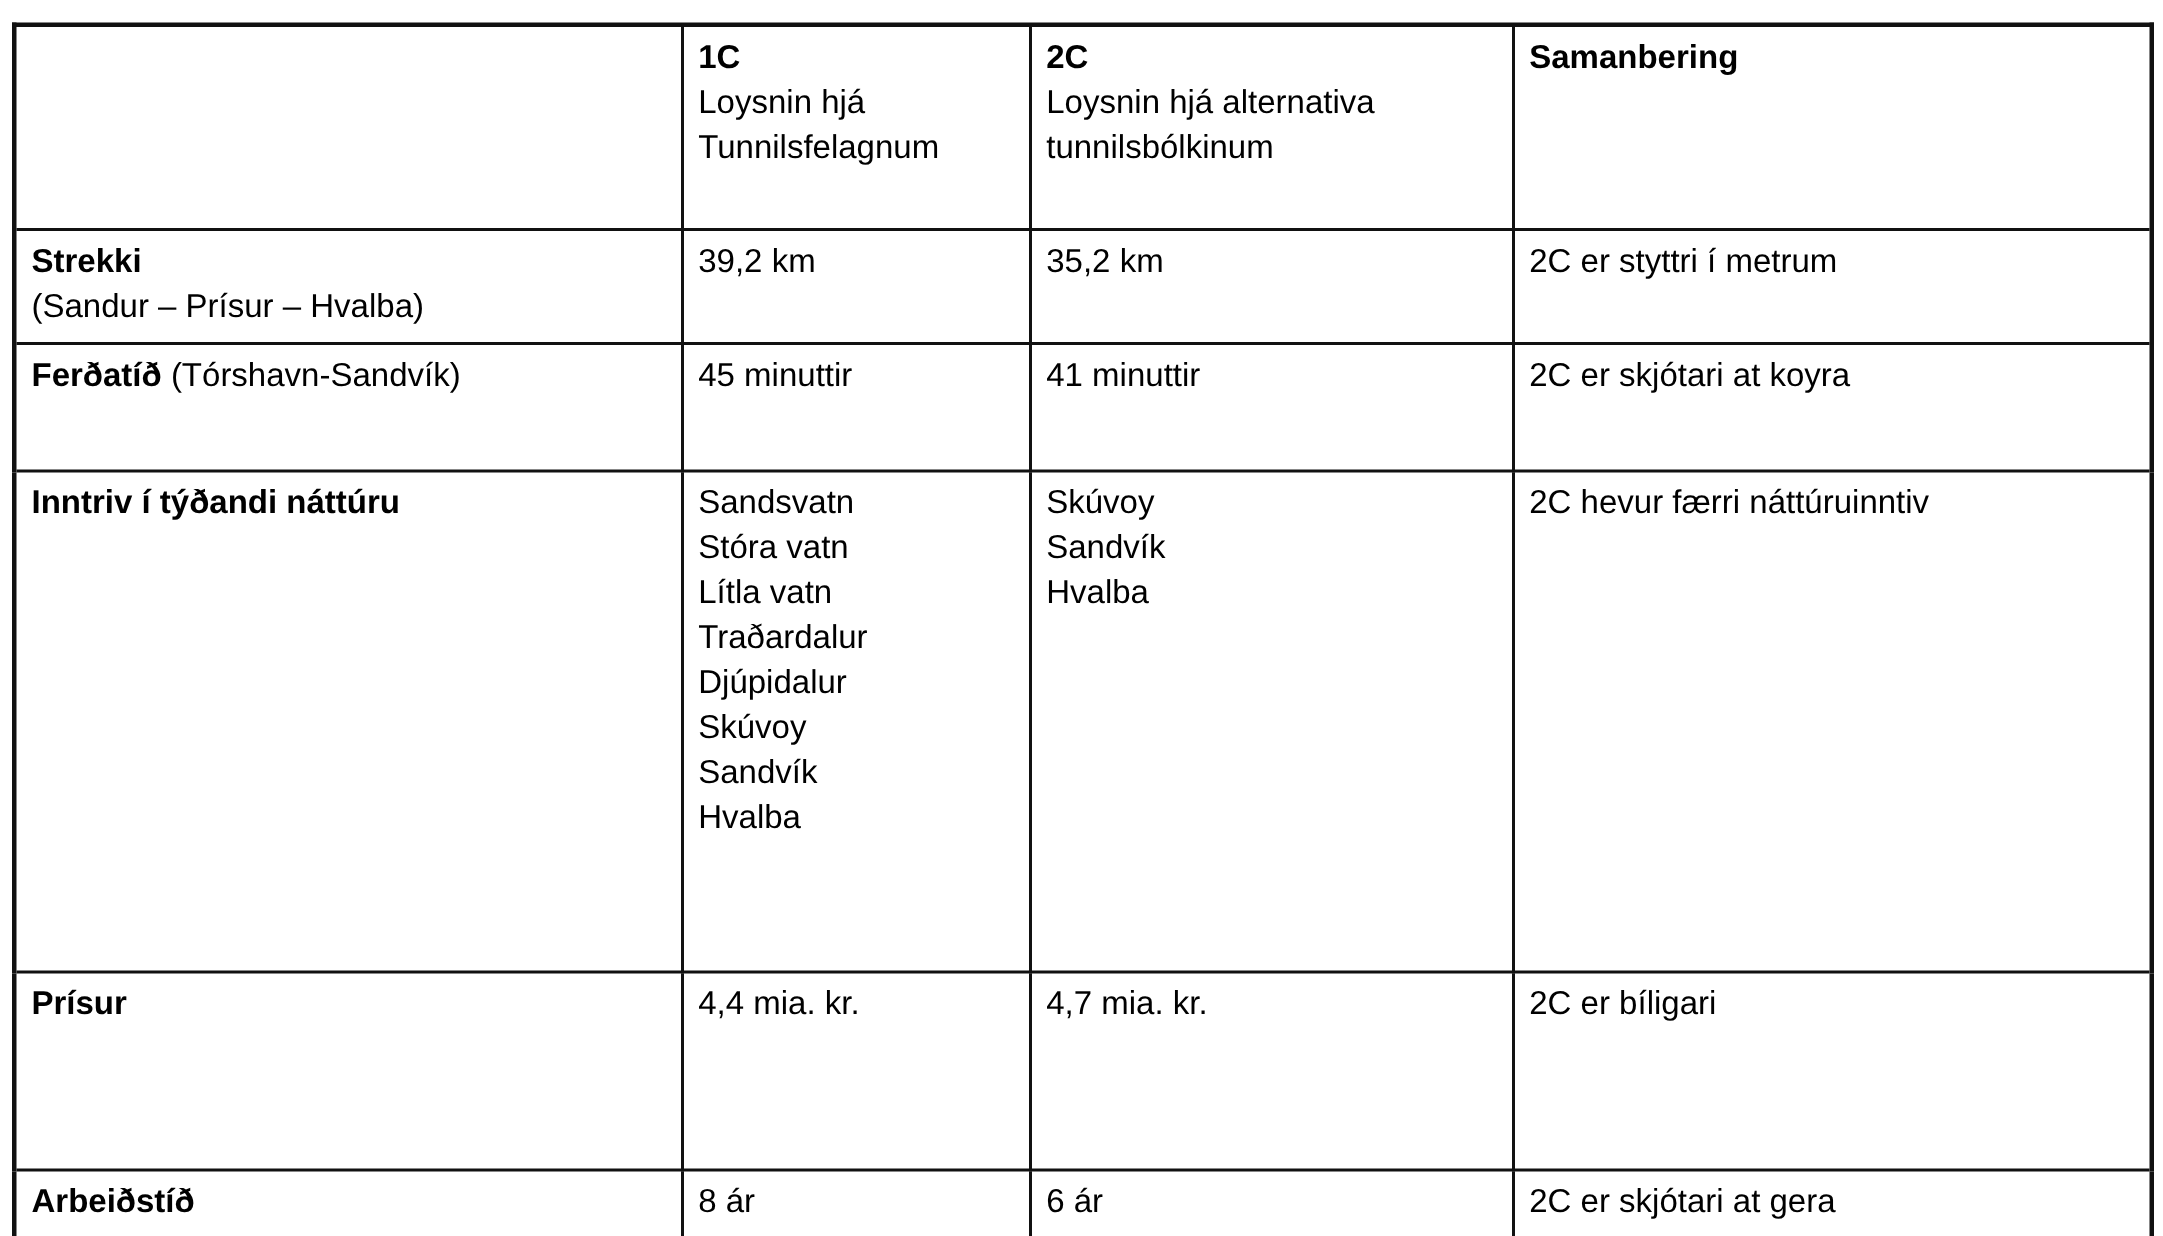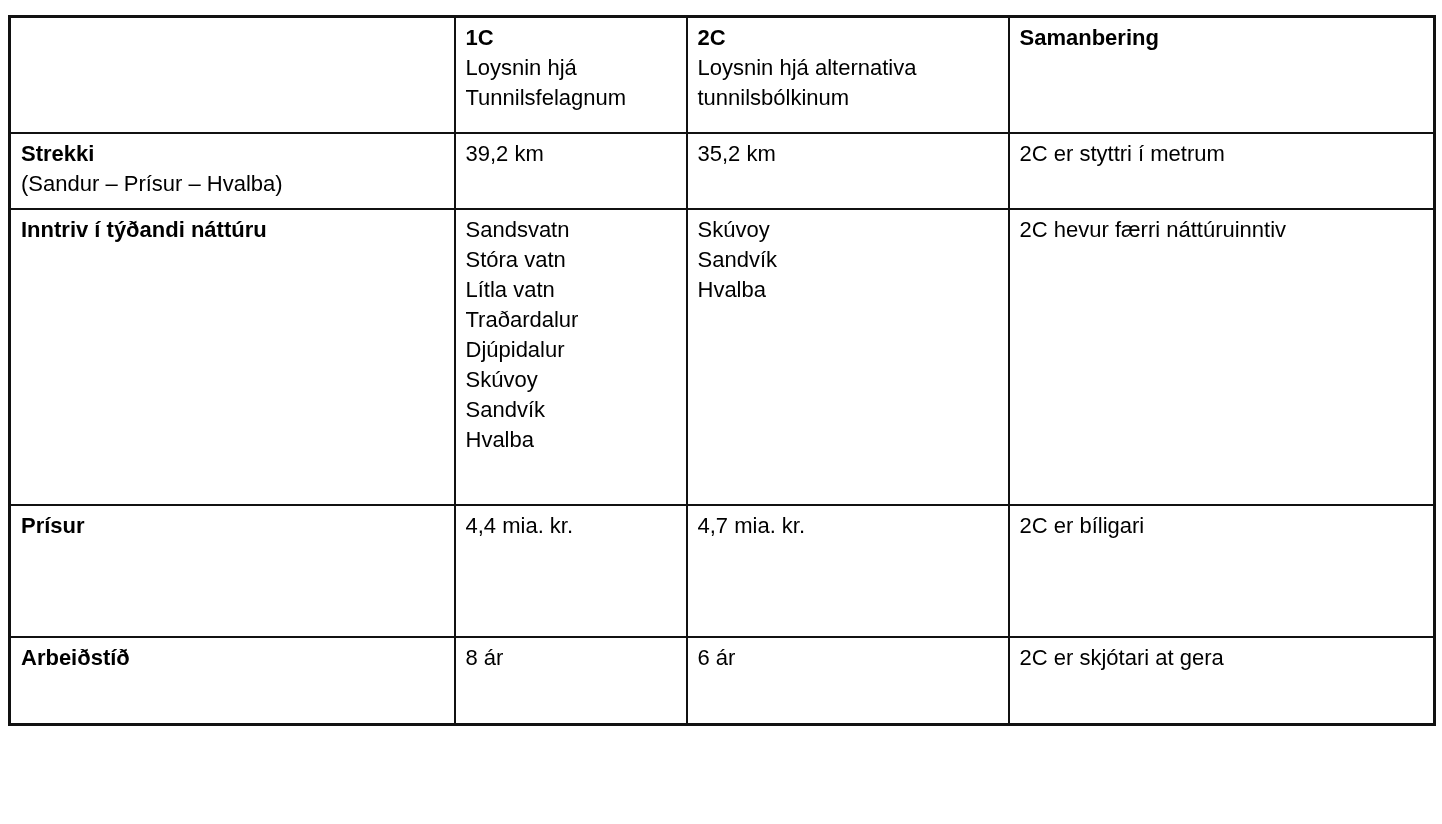--- a/index.html
+++ b/index.html
@@ -24,24 +24,24 @@
     overflow: hidden;
   }
   table.cmp tr.hdr td { border-top-width: 3px; }
   table.cmp tr.hdr td:first-child,
   table.cmp td.col0 { border-left-width: 3px; }
   table.cmp tr.hdr td:last-child,
   table.cmp td.col3 { border-right-width: 3px; }
   table.cmp tr.last td { border-bottom-width: 3px; }
   .b { font-weight: bold; }
   .i { }
-  tr.hdr    { height: 116px; }
+  tr.hdr    { height: 136px; }
   tr.row-0  { height: 76px; }
   tr.row-1  { height: 85px;  }
-  tr.row-2  { height: 296px; }
+  tr.row-2  { height: 334px; }
   tr.row-3  { height: 132px; }
   tr.row-4  { height: 88px; margin-top: 32px;  }
 </style>
 </head>
 <body>
 
 <div class="page">
   <table class="cmp">
     <colgroup>
       <col style="width:445px">
@@ -69,20 +69,29 @@
     <tr class="row-0">
       <td class="col0">
         <div class="b">Strekki</div>
         <div class="i">(Sandur – Prísur – Hvalba)</div>
       </td>
       <td>39,2 km</td>
       <td>35,2 km</td>
       <td class="col3">2C er styttri í metrum</td>
     </tr>
 
+    <tr class="row-1">
+      <td class="col0">
+        <span class="b">Ferðatíð</span>
+        <span class="i">(Tórshavn-Sandvík)</span>
+      </td>
+      <td>45 minuttir</td>
+      <td>41 minuttir</td>
+      <td class="col3">2C er skjótari at koyra</td>
+    </tr>
 
     <tr class="row-2">
       <td class="col0">
         <div class="b">Inntriv í týðandi náttúru</div>
       </td>
       <td>
             <div>Sandsvatn</div>
             <div>Stóra vatn</div>
             <div>Lítla vatn</div>
             <div>Traðardalur</div>

